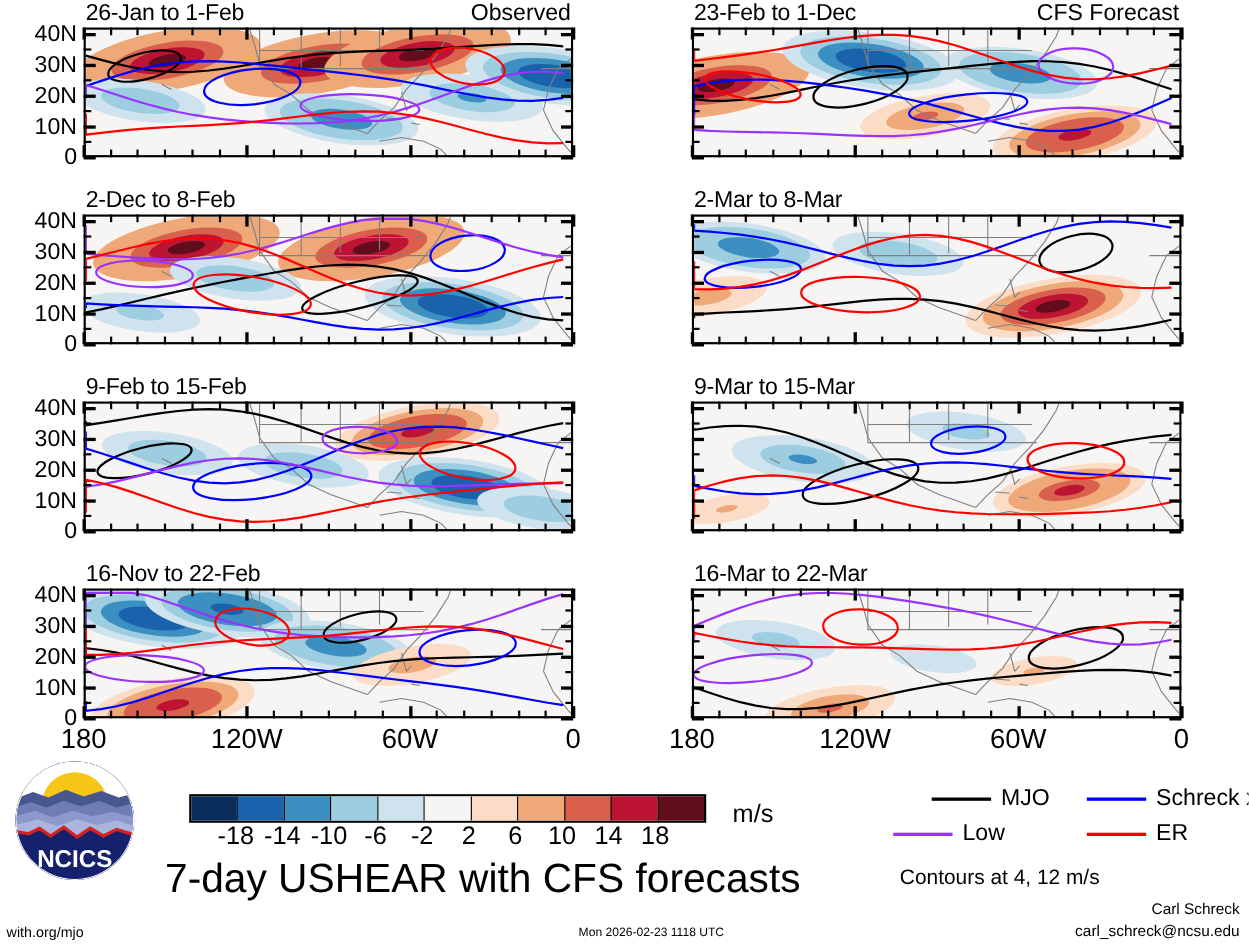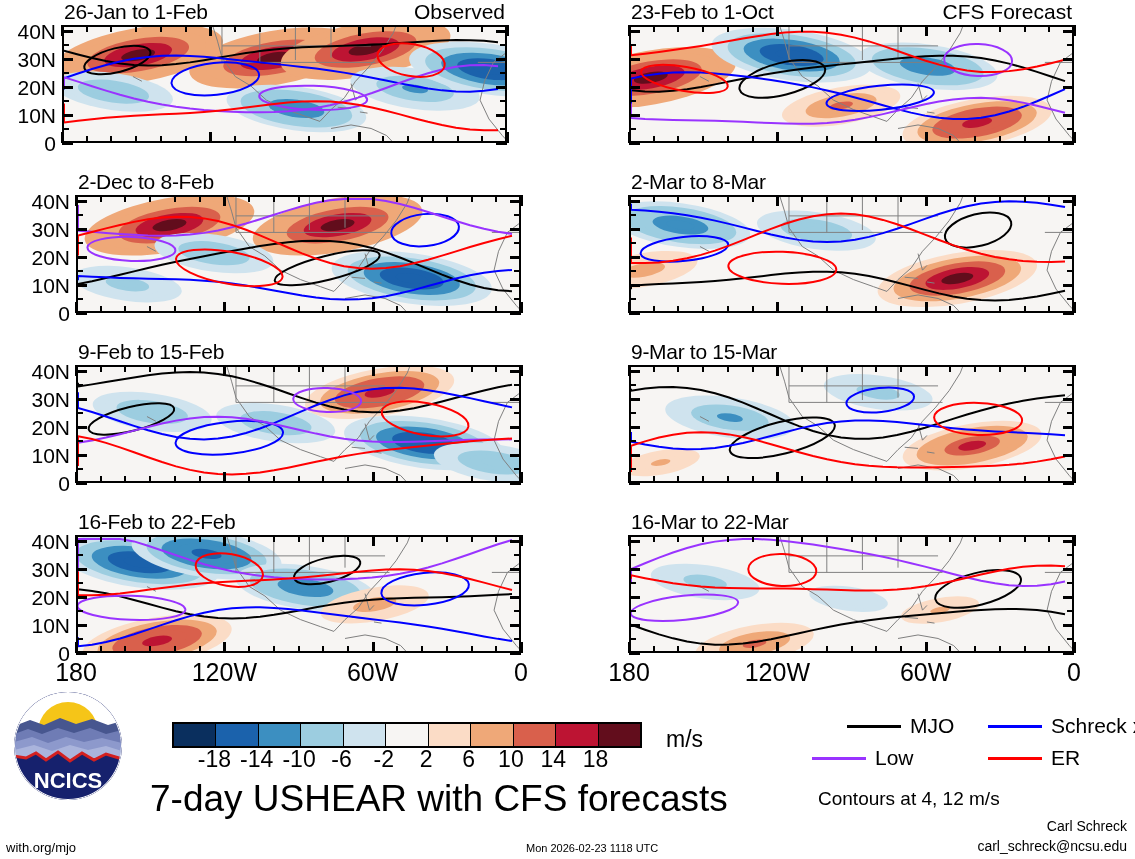--- a/index.html
+++ b/index.html
@@ -50,21 +50,21 @@
 
   
   #logo{position:absolute;left:14px;top:692px;width:108px;height:108px;border-radius:50%;
         overflow:hidden;background:#15206b;}
   #logo svg{display:block;}
 </style>
 </head>
 <body>
 
 <div id="panels-root">
-    <div class="panel" style="left: 62px; top: 25px; width: 445px; height: 118px; text-align: center;">
+    <div class="panel" style="left: 76px; top: 25px; width: 445px; height: 118px; text-align: center;">
       <div class="panel-title">26-Jan to 1-Feb</div>
       <div class="panel-right-title">Observed</div>
       <div class="map-box"><svg width="445" height="118" viewBox="0 0 445 118" preserveAspectRatio="none">
           <rect x="0" y="0" width="445" height="118" fill="#f7f5f3"></rect>
           <ellipse cx="74.16666666666666" cy="28.095238095238102" rx="86" ry="27" fill="#efa878" transform="rotate(-10 74.16666666666666 28.095238095238102)"></ellipse>
           <ellipse cx="74.16666666666666" cy="28.095238095238102" rx="68.8" ry="21.6" fill="#efa878" transform="rotate(-10 74.16666666666666 28.095238095238102)"></ellipse>
           <ellipse cx="74.16666666666666" cy="28.095238095238102" rx="51.6" ry="16.2" fill="#d9604c" transform="rotate(-10 74.16666666666666 28.095238095238102)"></ellipse>
           <ellipse cx="74.16666666666666" cy="28.095238095238102" rx="34.4" ry="10.8" fill="#bd1433" transform="rotate(-10 74.16666666666666 28.095238095238102)"></ellipse>
           <ellipse cx="74.16666666666666" cy="28.095238095238102" rx="17.2" ry="5.4" fill="#620d1c" transform="rotate(-10 74.16666666666666 28.095238095238102)"></ellipse>
           <ellipse cx="210.13888888888889" cy="30.904761904761898" rx="86" ry="27" fill="#efa878" transform="rotate(-10 210.13888888888889 30.904761904761898)"></ellipse>
@@ -455,21 +455,21 @@
       <div class="tick-y right" style="top: calc(16.6667% - 1px);"></div>
       <div class="tick-y major" style="top: calc(4.7619% - 1px);"></div>
       <div class="tick-y right major" style="top: calc(4.7619% - 1px);"></div>
       <div class="ylab" style="top: 4.7619%;">40N</div>
       <div class="ylab" style="top: 28.5714%;">30N</div>
       <div class="ylab" style="top: 52.381%;">20N</div>
       <div class="ylab" style="top: 76.1905%;">10N</div>
       <div class="ylab" style="top: 100%;">0</div>
     </div>
     <div class="panel" style="left: 76px; top: 535px; width: 445px; height: 118px;">
-      <div class="panel-title">16-Feb to 22-Feb</div>
+      <div class="panel-title">16-Nov to 22-Feb</div>
       <div class="map-box"><svg width="445" height="118" viewBox="0 0 445 118" preserveAspectRatio="none">
           <rect x="0" y="0" width="445" height="118" fill="#f7f5f3"></rect>
           <ellipse cx="61.80555555555556" cy="25.28571428571429" rx="80.80000000000001" ry="25.299999999999997" fill="#cfe3ee" transform="rotate(8 61.80555555555556 25.28571428571429)"></ellipse>
           <ellipse cx="61.80555555555556" cy="25.28571428571429" rx="64.64000000000001" ry="20.24" fill="#9ccde0" transform="rotate(8 61.80555555555556 25.28571428571429)"></ellipse>
           <ellipse cx="61.80555555555556" cy="25.28571428571429" rx="48.480000000000004" ry="15.179999999999998" fill="#3c8fc1" transform="rotate(8 61.80555555555556 25.28571428571429)"></ellipse>
           <ellipse cx="61.80555555555556" cy="25.28571428571429" rx="32.32000000000001" ry="10.12" fill="#1b62ac" transform="rotate(8 61.80555555555556 25.28571428571429)"></ellipse>
           <ellipse cx="61.80555555555556" cy="25.28571428571429" rx="16.160000000000004" ry="5.06" fill="#1b62ac" transform="rotate(8 61.80555555555556 25.28571428571429)"></ellipse>
           <ellipse cx="128.55555555555554" cy="16.85714285714286" rx="75.6" ry="23.6" fill="#cfe3ee" transform="rotate(8 128.55555555555554 16.85714285714286)"></ellipse>
           <ellipse cx="128.55555555555554" cy="16.85714285714286" rx="60.48" ry="18.880000000000003" fill="#9ccde0" transform="rotate(8 128.55555555555554 16.85714285714286)"></ellipse>
           <ellipse cx="128.55555555555554" cy="16.85714285714286" rx="45.35999999999999" ry="14.16" fill="#3c8fc1" transform="rotate(8 128.55555555555554 16.85714285714286)"></ellipse>
@@ -590,21 +590,21 @@
       <div class="ylab" style="top: 28.5714%;">30N</div>
       <div class="ylab" style="top: 52.381%;">20N</div>
       <div class="ylab" style="top: 76.1905%;">10N</div>
       <div class="ylab" style="top: 100%;">0</div>
       <div class="xlab" style="left: 0%;">180</div>
       <div class="xlab" style="left: 33.3333%;">120W</div>
       <div class="xlab" style="left: 66.6667%;">60W</div>
       <div class="xlab" style="left: 100%;">0</div>
     </div>
     <div class="panel" style="left: 629px; top: 25px; width: 445px; height: 118px;">
-      <div class="panel-title">23-Feb to 1-Oct</div>
+      <div class="panel-title">23-Feb to 1-Dec</div>
       <div class="panel-right-title">CFS Forecast</div>
       <div class="map-box"><svg width="445" height="118" viewBox="0 0 445 118" preserveAspectRatio="none">
           <rect x="0" y="0" width="445" height="118" fill="#f7f5f3"></rect>
           <ellipse cx="19.77777777777778" cy="50.57142857142858" rx="86" ry="27" fill="#efa878" transform="rotate(-10 19.77777777777778 50.57142857142858)"></ellipse>
           <ellipse cx="19.77777777777778" cy="50.57142857142858" rx="68.8" ry="21.6" fill="#efa878" transform="rotate(-10 19.77777777777778 50.57142857142858)"></ellipse>
           <ellipse cx="19.77777777777778" cy="50.57142857142858" rx="51.6" ry="16.2" fill="#d9604c" transform="rotate(-10 19.77777777777778 50.57142857142858)"></ellipse>
           <ellipse cx="19.77777777777778" cy="50.57142857142858" rx="34.4" ry="10.8" fill="#bd1433" transform="rotate(-10 19.77777777777778 50.57142857142858)"></ellipse>
           <ellipse cx="19.77777777777778" cy="50.57142857142858" rx="17.2" ry="5.4" fill="#620d1c" transform="rotate(-10 19.77777777777778 50.57142857142858)"></ellipse>
           <ellipse cx="160.69444444444443" cy="28.095238095238102" rx="80.80000000000001" ry="25.299999999999997" fill="#cfe3ee" transform="rotate(8 160.69444444444443 28.095238095238102)"></ellipse>
           <ellipse cx="160.69444444444443" cy="28.095238095238102" rx="64.64000000000001" ry="20.24" fill="#9ccde0" transform="rotate(8 160.69444444444443 28.095238095238102)"></ellipse>

